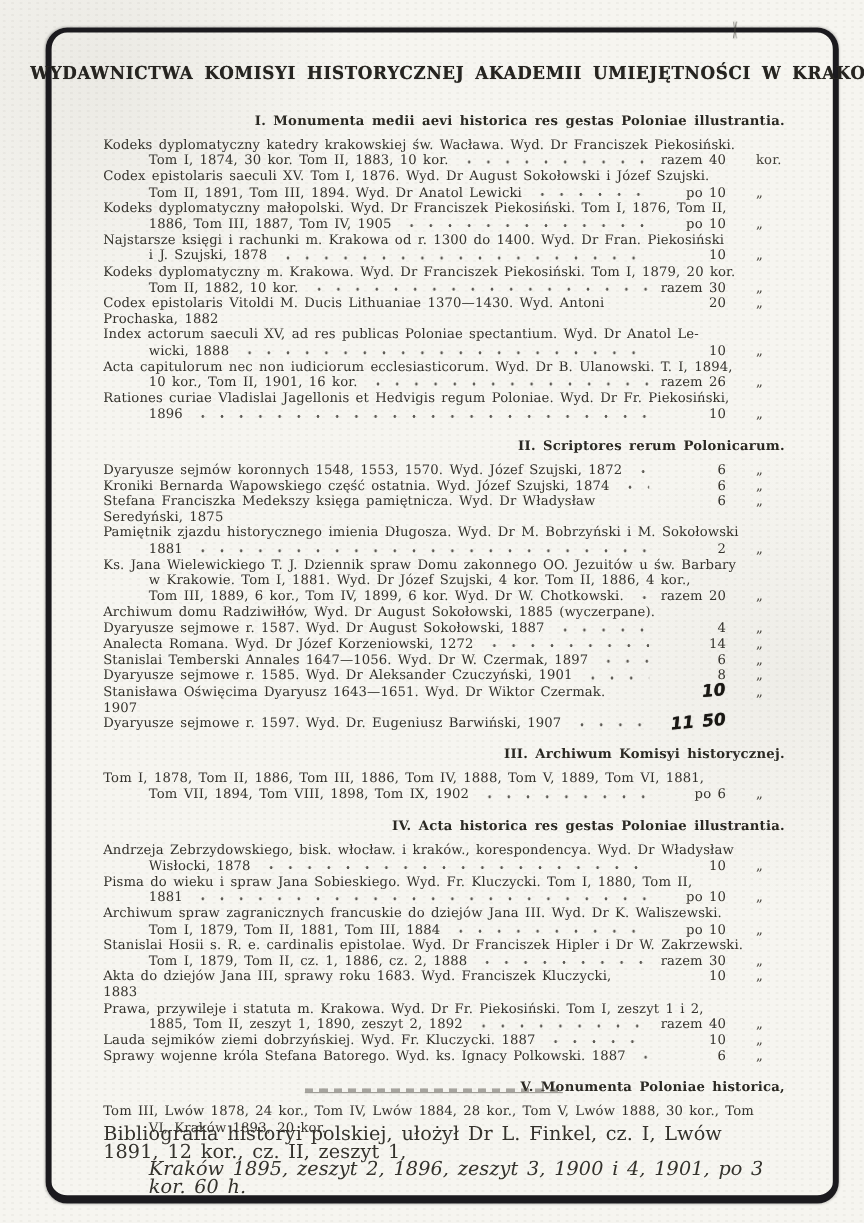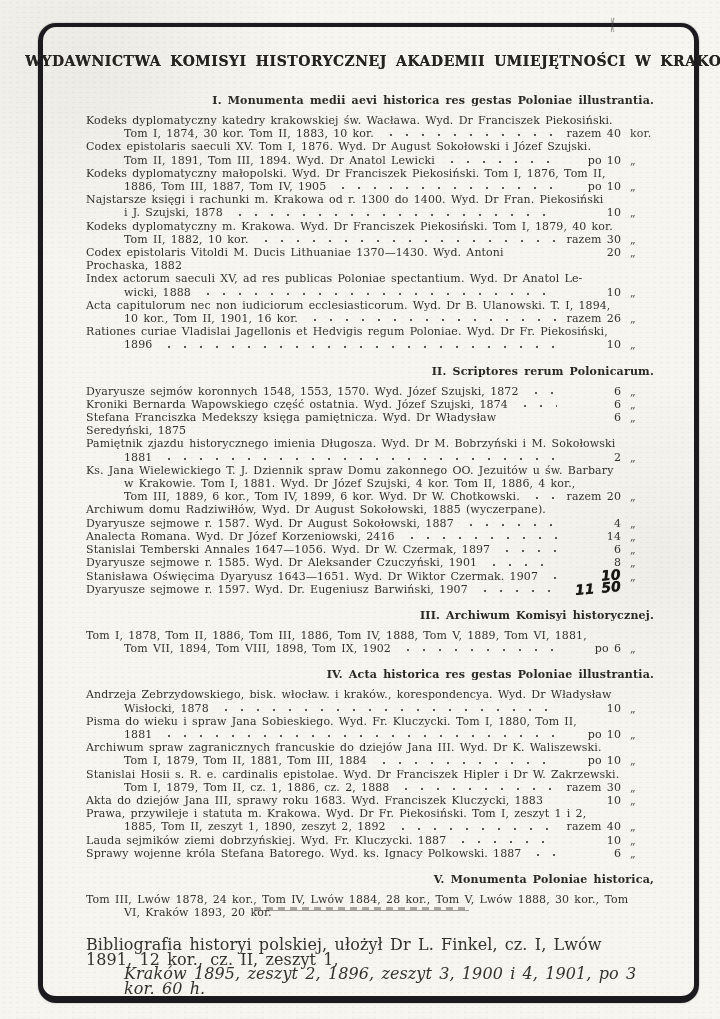--- a/index.html
+++ b/index.html
@@ -47,21 +47,21 @@
   .row.ind{padding-left:38px;}
   .t{flex:0 1 auto;}
   .dots{
     flex:1 1 auto; min-width:6px; align-self:stretch; margin:0 6px 0 7px;
     background-image:radial-gradient(circle, rgba(55,52,46,.8) 1px, transparent 1.35px);
     background-size:16px 4px; background-repeat:repeat-x;
     background-position:2px calc(100% - 3px);
   }
   .dots.blank{background:none;}
   .price{flex:0 0 auto; min-width:58px; text-align:right; white-space:nowrap;}
-  .unit{flex:0 0 24px; text-align:left; padding-left:9px; color:#44413a;}
+  .unit{flex:0 0 24px; text-align:left; padding-left:9px; color:#44413a;margin-left:16px;}
   .amt.hw{
     font-family:"DejaVu Sans", sans-serif; font-weight:bold; font-style:italic;
     font-size:14px; line-height:10px; color:#191713; display:inline-block;
     transform:rotate(-5deg); text-shadow:0 0 .7px #191713;
   }
   .struck{
     position:absolute; left:254px; top:905px; width:215px; height:9px;
     background:
       repeating-linear-gradient(90deg, rgba(72,69,61,.45) 0 7px, transparent 7px 12px),
       linear-gradient(rgba(72,69,61,.5), rgba(72,69,61,.5));
@@ -117,21 +117,21 @@
       <div class="row">
         <span class="t">Najstarsze księgi i rachunki m. Krakowa od r. 1300 do 1400. Wyd. Dr Fran. Piekosiński</span>
       </div>
       <div class="row ind">
         <span class="t">i J. Szujski, 1878</span>
         <span class="dots"></span>
         <span class="price"><span class="amt">10</span></span>
         <span class="unit">„</span>
       </div>
       <div class="row">
-        <span class="t">Kodeks dyplomatyczny m. Krakowa. Wyd. Dr Franciszek Piekosiński. Tom I, 1879, 40 kor.</span>
+        <span class="t">Kodeks dyplomatyczny m. Krakowa. Wyd. Dr Franciszek Piekosiński. Tom I, 1879, 20 kor.</span>
       </div>
       <div class="row ind">
         <span class="t">Tom II, 1882, 10 kor.</span>
         <span class="dots"></span>
         <span class="price"><span class="pre">razem </span><span class="amt">30</span></span>
         <span class="unit">„</span>
       </div>
       <div class="row">
         <span class="t">Codex epistolaris Vitoldi M. Ducis Lithuaniae 1370—1430. Wyd. Antoni Prochaska, 1882</span>
         <span class="dots blank"></span>
@@ -210,21 +210,21 @@
       <div class="row">
         <span class="t">Archiwum domu Radziwiłłów, Wyd. Dr August Sokołowski, 1885 (wyczerpane).</span>
       </div>
       <div class="row">
         <span class="t">Dyaryusze sejmowe r. 1587. Wyd. Dr August Sokołowski, 1887</span>
         <span class="dots"></span>
         <span class="price"><span class="amt">4</span></span>
         <span class="unit">„</span>
       </div>
       <div class="row">
-        <span class="t">Analecta Romana. Wyd. Dr Józef Korzeniowski, 2416</span>
+        <span class="t">Analecta Romana. Wyd. Dr Józef Korzeniowski, 1272</span>
         <span class="dots"></span>
         <span class="price"><span class="amt">14</span></span>
         <span class="unit">„</span>
       </div>
       <div class="row">
         <span class="t">Stanislai Temberski Annales 1647—1056. Wyd. Dr W. Czermak, 1897</span>
         <span class="dots"></span>
         <span class="price"><span class="amt">6</span></span>
         <span class="unit">„</span>
       </div>

